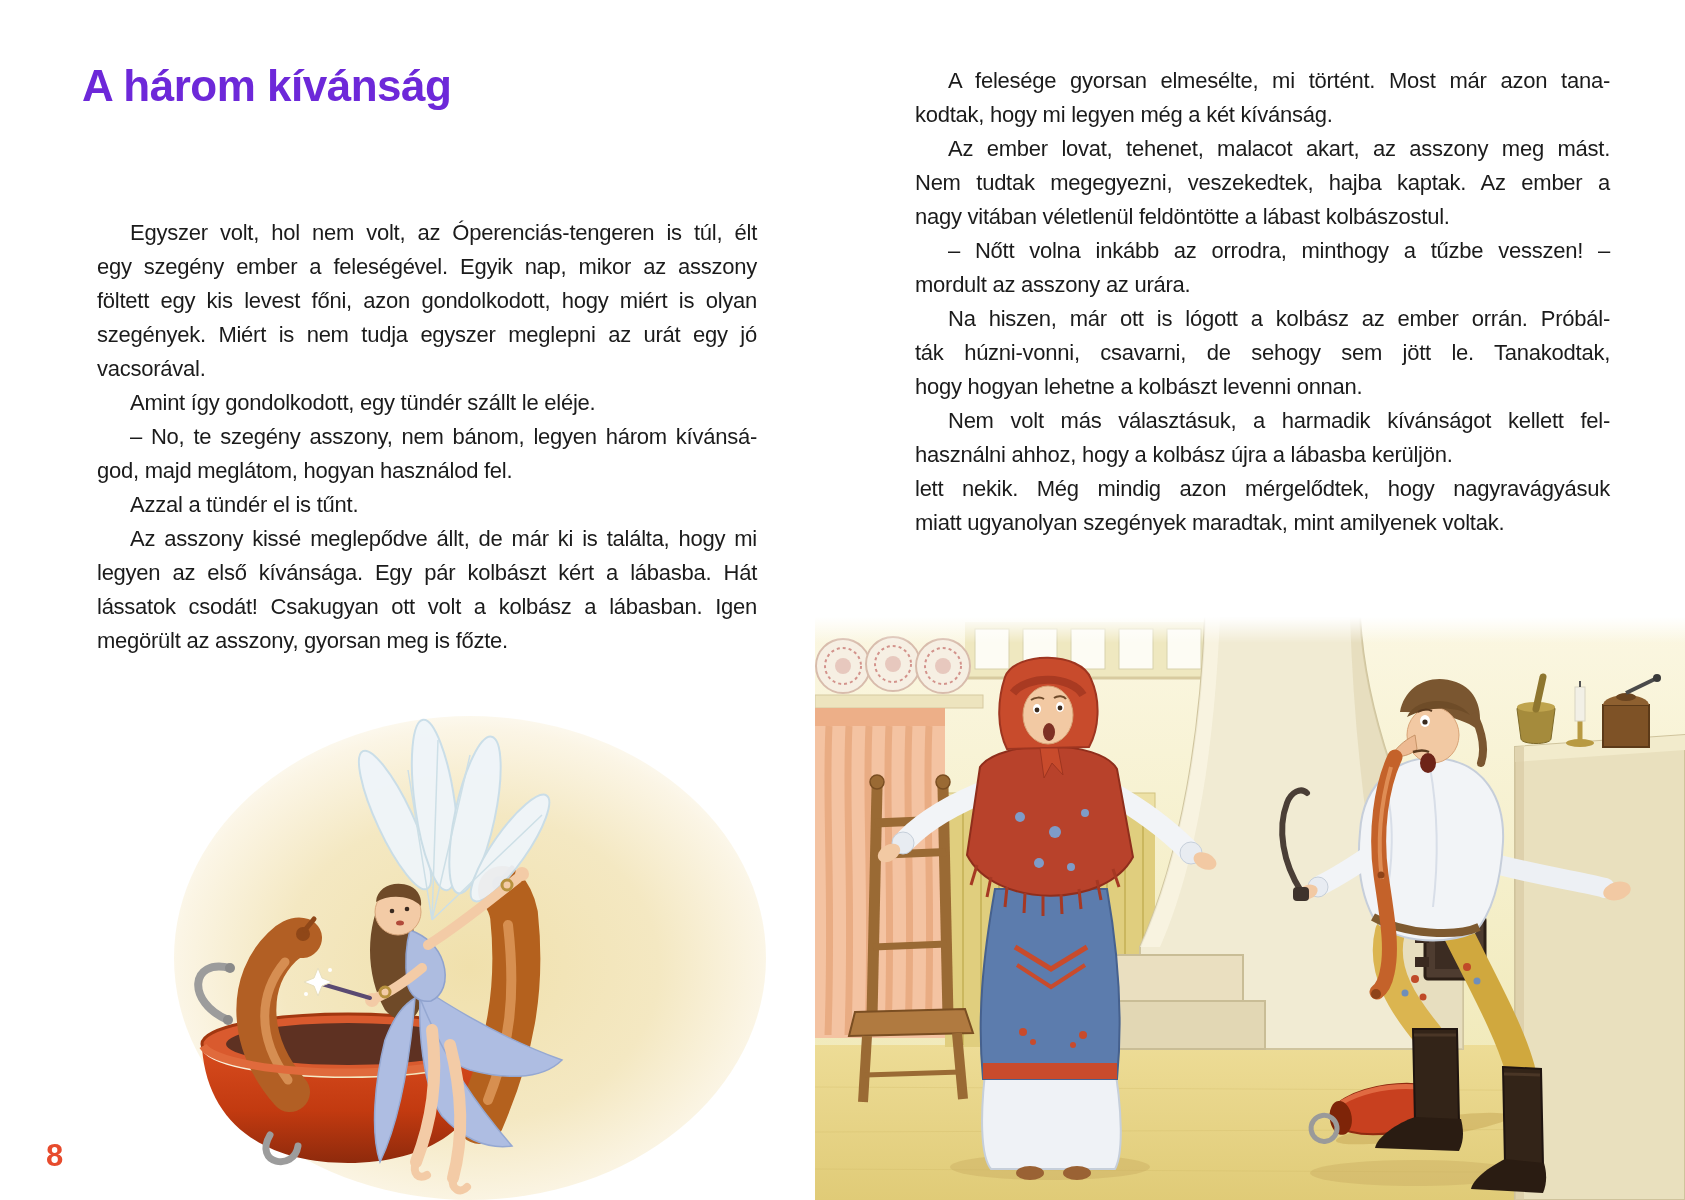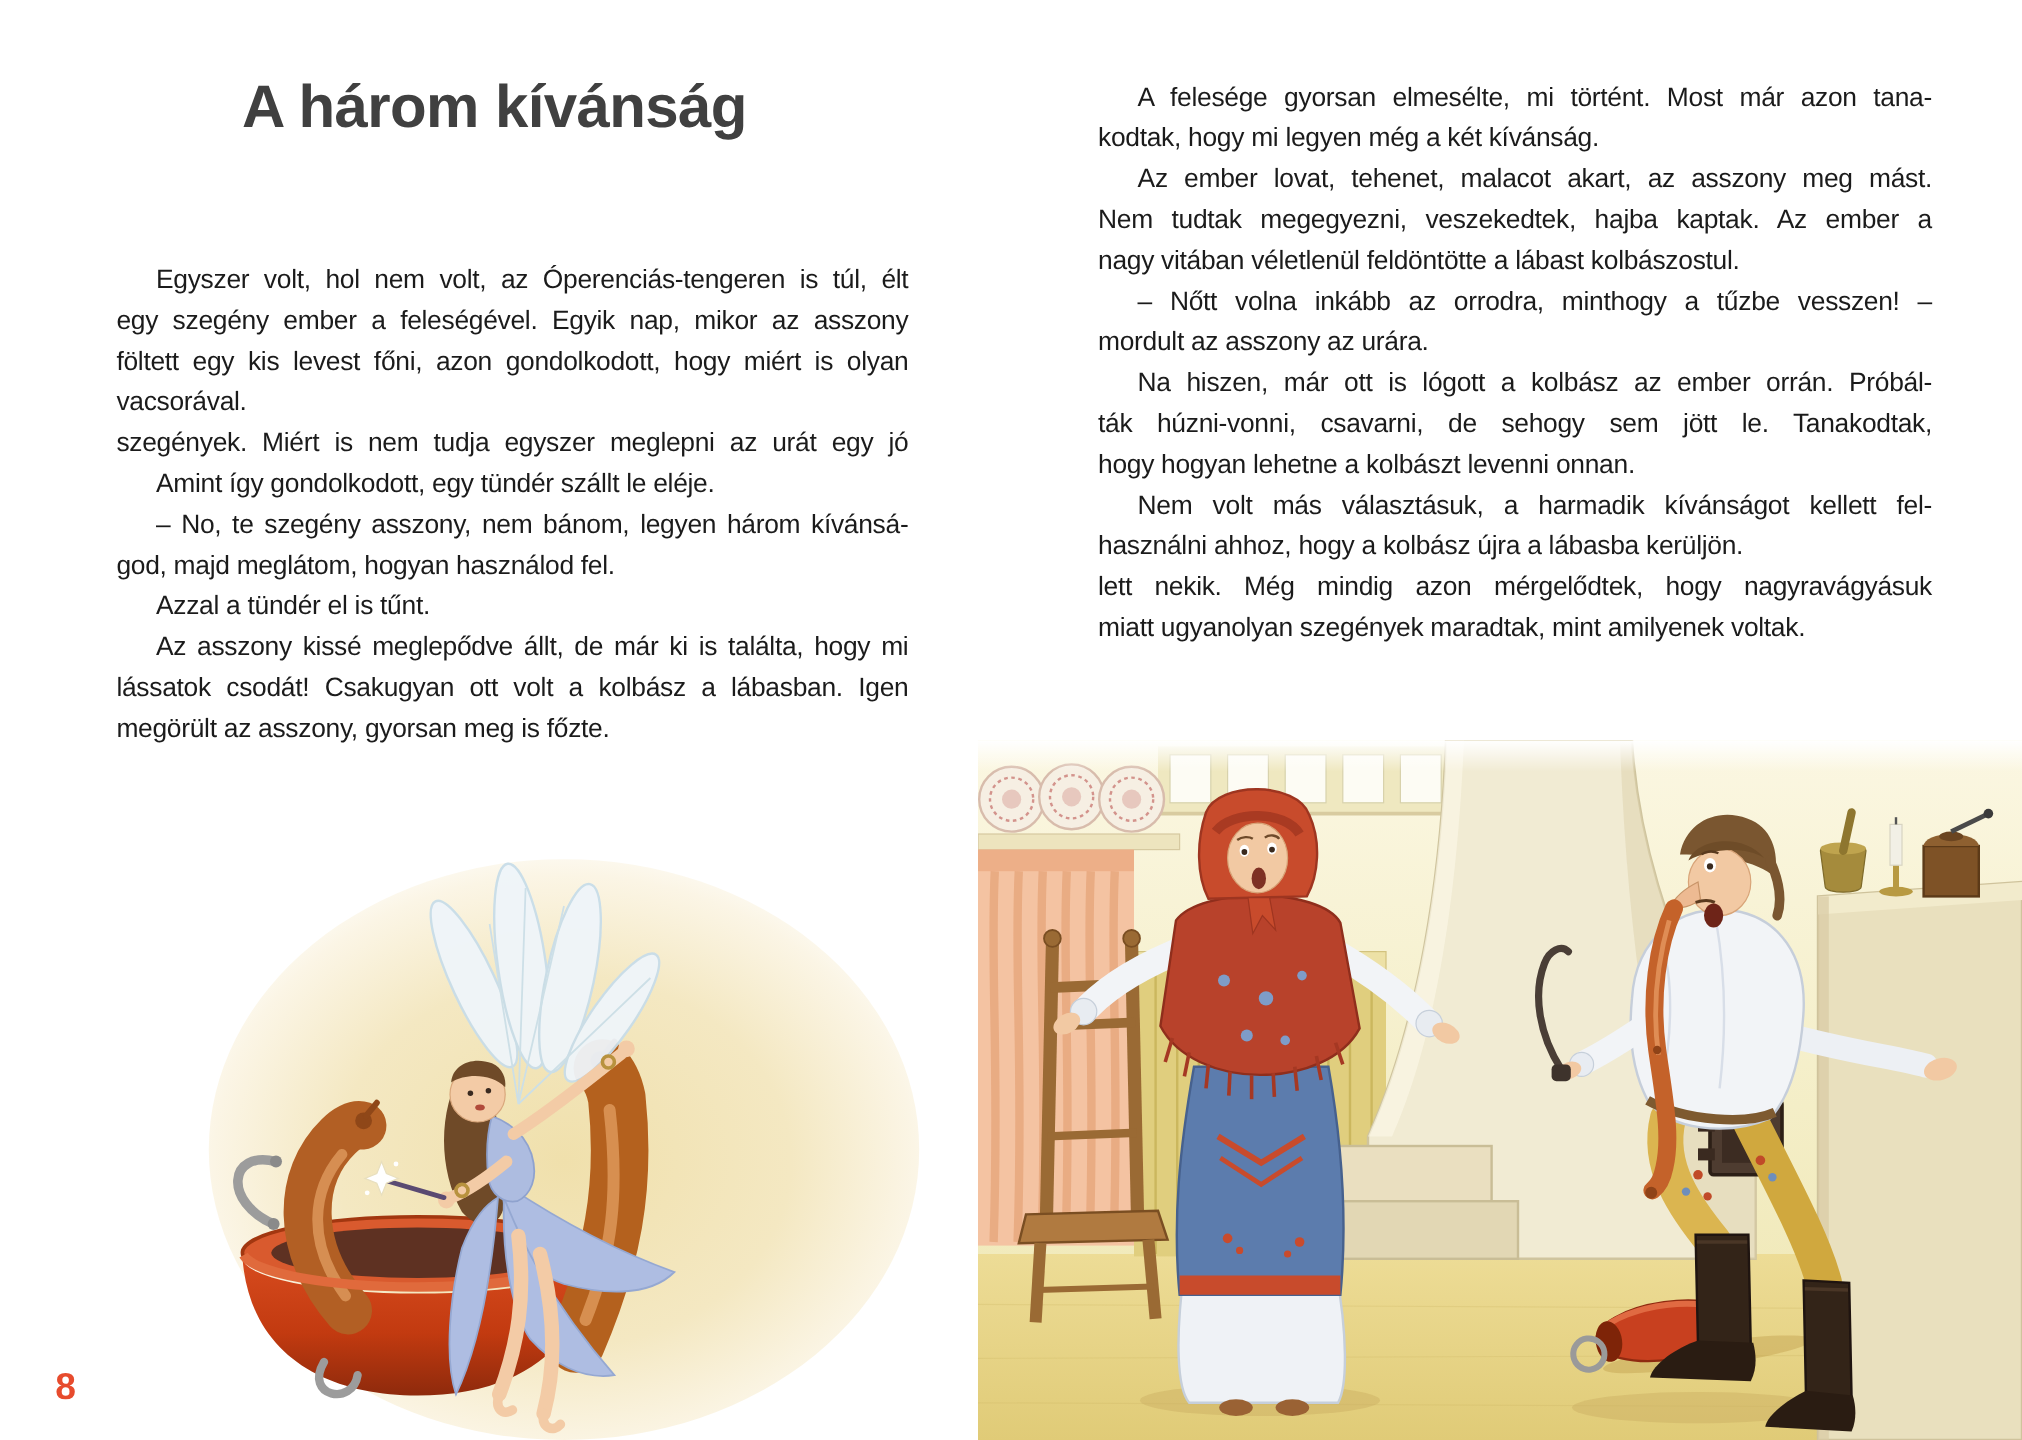--- a/index.html
+++ b/index.html
@@ -1,22 +1,22 @@
 <!DOCTYPE html>
 <html><head>
 <meta charset="utf-8">
 <style>
   html,body{margin:0;padding:0;}
   body{
     width:1685px;height:1200px;background:#ffffff;position:relative;overflow:hidden;
     font-family:"Liberation Sans", sans-serif;color:#1b1b1b;
   }
   .page-title{
-    position:absolute;left:82px;top:62px;width:660px;text-align:center;
-    font-size:50px;font-weight:bold;letter-spacing:-0.5px;color:#404040;line-height:1.1;
+    position:absolute;left:82px;top:62px;width:660px;text-align:left;
+    font-size:44px;font-weight:bold;letter-spacing:-0.5px;color:#6d28d9;line-height:1.1;
   }
   .col{position:absolute;font-size:22px;line-height:34px;letter-spacing:-0.25px;}
   #left-col{left:97px;top:216px;width:660px;}
   #right-col{left:915px;top:64px;width:695px;}
   .para{margin:0;padding:0;}
   .ln{white-space:nowrap;text-align:justify;text-align-last:justify;}
   .ln.last{text-align-last:left;}
   .ln.first{text-indent:33px;}
   .page-number{
     position:absolute;left:46px;top:1138px;font-size:31px;font-weight:bold;color:#E74B2D;
@@ -29,35 +29,36 @@
 </head>
 <body>
 
 <div class="page-title">A három kívánság</div>
 
 <div class="col" id="left-col">
   <div class="para">
     <div class="ln first">Egyszer volt, hol nem volt, az Óperenciás-tengeren is túl, élt</div>
     <div class="ln">egy szegény ember a feleségével. Egyik nap, mikor az asszony</div>
     <div class="ln">föltett egy kis levest főni, azon gondolkodott, hogy miért is olyan</div>
+    <div class="ln">szegények. Miért is nem tudja egyszer meglepni az urát egy jó</div>
     <div class="ln last">vacsorával.</div>
-    <div class="ln">szegények. Miért is nem tudja egyszer meglepni az urát egy jó</div>
   </div>
   <div class="para">
     <div class="ln first last">Amint így gondolkodott, egy tündér szállt le eléje.</div>
   </div>
   <div class="para">
     <div class="ln first">– No, te szegény asszony, nem bánom, legyen három kívánsá-</div>
     <div class="ln last">god, majd meglátom, hogyan használod fel.</div>
   </div>
   <div class="para">
     <div class="ln first last">Azzal a tündér el is tűnt.</div>
   </div>
   <div class="para">
     <div class="ln first">Az asszony kissé meglepődve állt, de már ki is találta, hogy mi</div>
+    <div class="ln">legyen az első kívánsága. Egy pár kolbászt kért a lábasba. Hát</div>
     <div class="ln">lássatok csodát! Csakugyan ott volt a kolbász a lábasban. Igen</div>
     <div class="ln last">megörült az asszony, gyorsan meg is főzte.</div>
   </div>
 </div>
 
 <div class="col" id="right-col">
   <div class="para">
     <div class="ln first">A felesége gyorsan elmesélte, mi történt. Most már azon tana-</div>
     <div class="ln last">kodtak, hogy mi legyen még a két kívánság.</div>
   </div>

